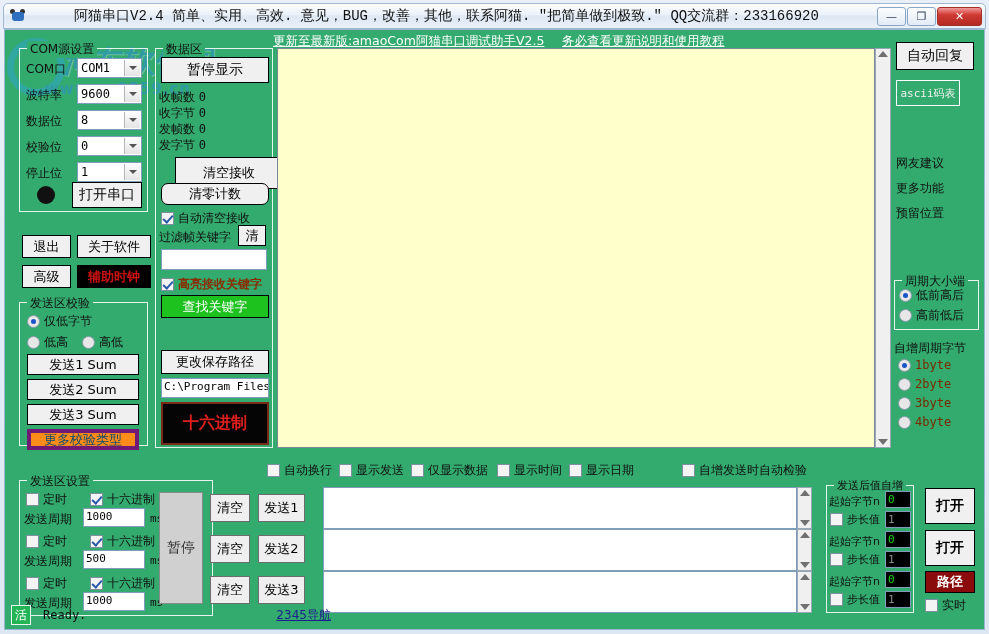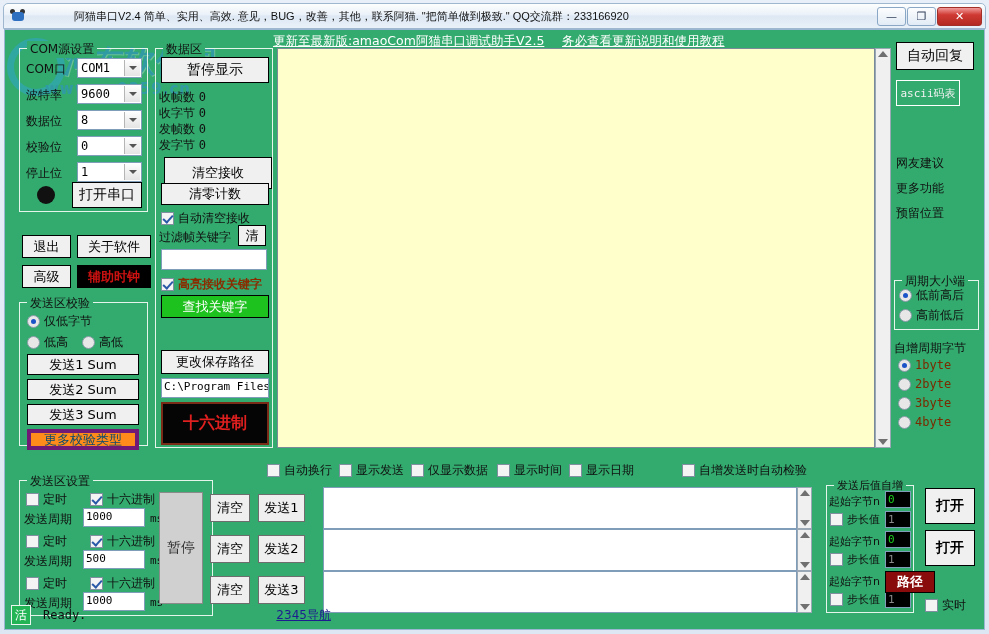--- a/index.html
+++ b/index.html
@@ -30,22 +30,22 @@
   .ticon .earl, .ticon .earr {
     position:absolute; top:1px; width:5px;height:5px;border-radius:50%;
     background:#333;
   }
   .ticon .earl{left:1px;} .ticon .earr{left:11px;}
   .ticon .face {
     position:absolute; left:3px; top:4px; width:12px;height:9px;
     background:#2f6fc0; border-radius:3px;
   }
   .titletext {
-    font-size:11px; color:#101010; white-space:nowrap; overflow:hidden;
-    font-family:Liberation Sans, sans-serif;
+    font-size:14px; color:#101010; white-space:nowrap; overflow:hidden;
+    font-family:Liberation Mono, monospace;
     padding-left:44px;
   }
   .wbtns { margin-left:auto; display:flex; gap:1px; padding-right:3px; }
   .wbtn {
     width:29px;height:19px; border:1px solid #8aa8c6; border-radius:3px;
     background:linear-gradient(180deg,#fcfdfe,#e2ebf5);
     display:flex;align-items:center;justify-content:center;
     font-size:11px;color:#33415c;
   }
   .wbtn.close {
@@ -274,22 +274,22 @@
       </div>
       <div style="position:absolute;left:3px;top:72px;">
         <span class="lbl">发帧数</span>
         <span class="lbl mono">0</span>
       </div>
       <div style="position:absolute;left:3px;top:88px;">
         <span class="lbl">发字节</span>
         <span class="lbl mono">0</span>
       </div>
 
-      <div class="btn" style="position:absolute;left:8px;top:108px;width:108px;height:32px;">清空接收</div>
-      <div class="btn" style="position:absolute;left:5px;top:134px;width:108px;height:22px;">清零计数</div>
+      <div class="btn" style="position:absolute;left:19px;top:108px;width:108px;height:32px;">清空接收</div>
+      <div class="btn" style="position:absolute;left:5px;top:134px;width:108px;height:22px;border-radius:7px;">清零计数</div>
 
       <div class="cb" style="position:absolute;left:5px;top:161px;">
         <span class="box checked"></span>
         <span class="lbl">自动清空接收</span>
       </div>
 
       <div class="lbl" style="position:absolute;left:3px;top:180px;">过滤帧关键字</div>
       <div class="btn" style="position:absolute;left:82px;top:176px;width:28px;height:21px;">清</div>
       <div class="txt" style="position:absolute;left:5px;top:200px;width:106px;height:21px;"></div>
 
@@ -462,21 +462,21 @@
       <div class="txt blk" style="position:absolute;left:58px;top:85px;width:26px;height:17px;">0</div>
       <div class="cb" style="position:absolute;left:3px;top:106px;">
         <span class="box"></span>
         <span class="lbl" style="font-size:11px;">步长值</span>
       </div>
       <div class="txt blkgray" style="position:absolute;left:58px;top:105px;width:26px;height:17px;">1</div>
     </div>
 
     <div class="btn" style="position:absolute;left:920px;top:458px;width:50px;height:36px;font-size:14px;font-weight:bold;">打开</div>
     <div class="btn" style="position:absolute;left:920px;top:500px;width:50px;height:36px;font-size:14px;font-weight:bold;">打开</div>
-    <div class="btn dkred" style="position:absolute;left:880px;top:541px;width:50px;height:22px;">路径</div>
+    <div class="btn dkred" style="position:absolute;left:920px;top:541px;width:50px;height:22px;">路径</div>
     <div class="cb" style="position:absolute;left:920px;top:567px;">
       <span class="box"></span>
       <span class="lbl">实时</span>
     </div>
 
     <div style="position:absolute;left:0;bottom:0;width:981px;height:28px;display:flex;align-items:center;">
       <div class="statusicon">活</div>
       <div class="lbl mono" style="margin-left:12px;">Ready.</div>
       <div class="link" style="margin-left:190px;">2345导航</div>
     </div>

